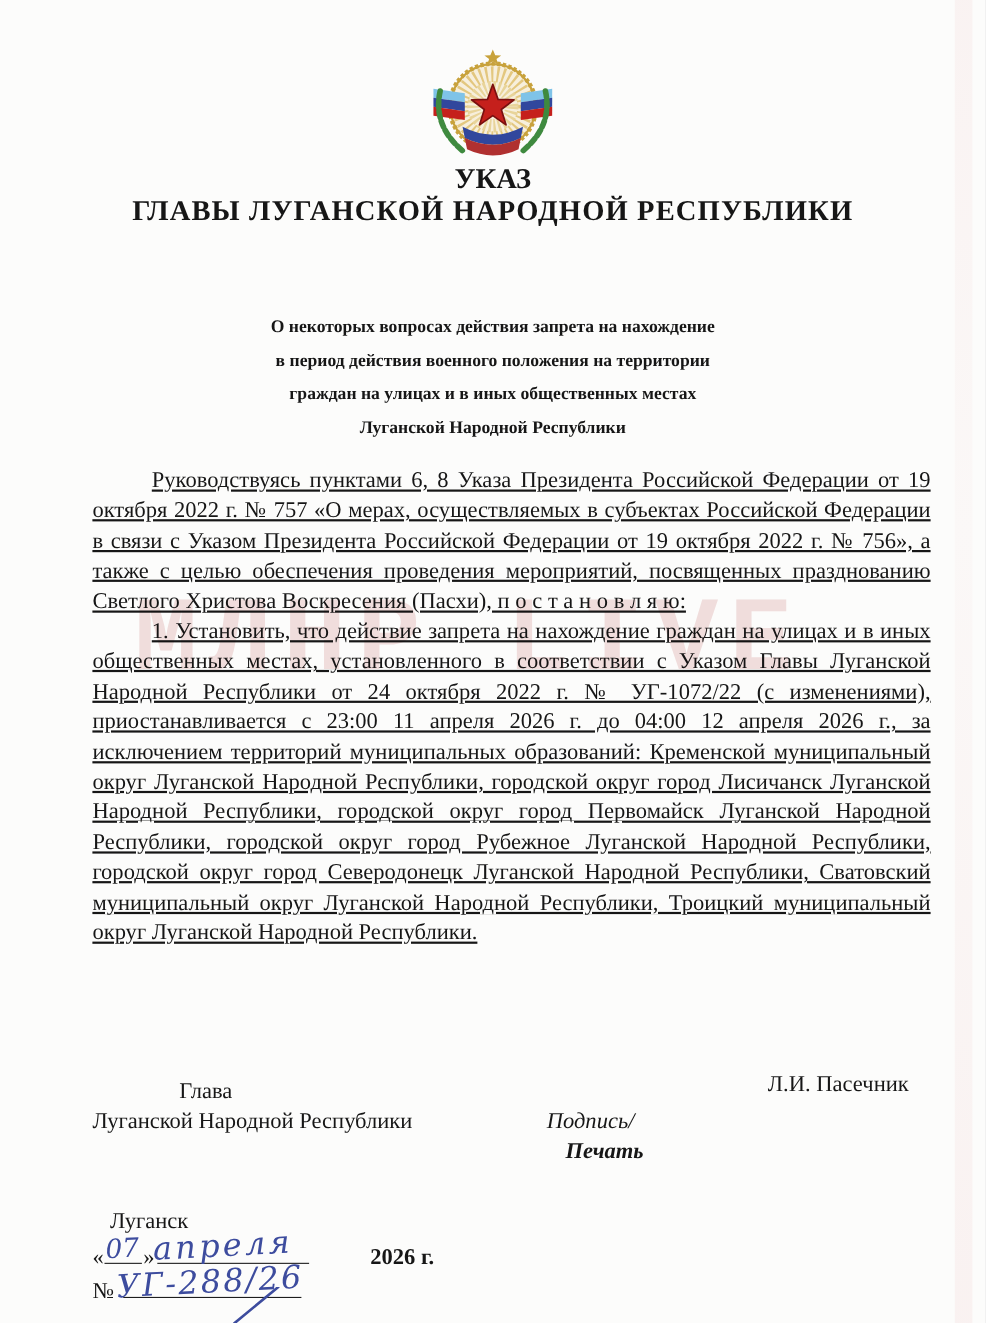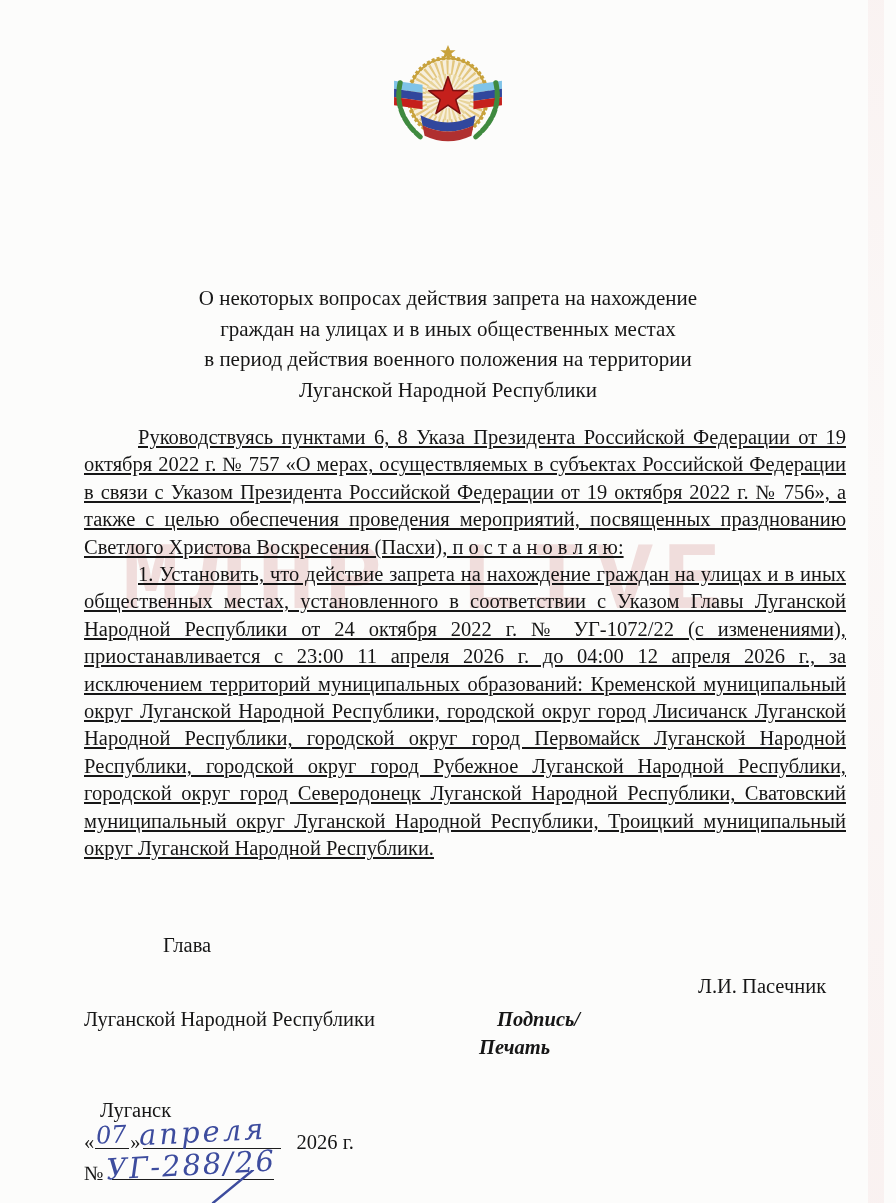--- a/index.html
+++ b/index.html
@@ -37,48 +37,48 @@
     width:112px; margin:0 auto;
   }
   .title-block {
     position:absolute; top:148px; left:0; width:100%;
     text-align:center; font-weight:bold;
     font-size:26px; line-height:29px;
   }
   .title-line2 { letter-spacing:1px; }
   .subject-block {
     position:absolute; top:283px; left:0; width:100%;
-    text-align:center; font-weight:normal;
-    font-size:21px; line-height:30.5px;
+    text-align:center; font-weight:bold;
+    font-size:16px; line-height:30.5px;
   }
   .body-block {
     position:absolute; top:424px; left:84px; width:762px;
     font-size:20.5px; line-height:27.4px;
     text-align:justify;
   }
   .body-block p { text-indent:54px; margin:0;text-decoration:underline; }
   .sig { position:absolute; font-size:20.5px; white-space:nowrap; }
-  .sig-left1  { left:163px; top:934px; }
+  .sig-left1  { left:163px; top:981px; }
   .sig-left2  { left:84px;  top:1008px; }
-  .sig-center1{ left:497px; top:1008px; font-weight:bold; font-style:italic; }
-  .sig-center2{ left:479px; top:1036px; font-weight:bold; font-style:italic; }
+  .sig-center1{ left:497px; top:1008px; font-weight:normal; font-style:italic; }
+  .sig-center2{ left:514px; top:1036px; font-weight:bold; font-style:italic; }
   .sig-name   { left:698px; top:975px; }
   .foot { position:absolute; font-size:20.5px; white-space:nowrap; }
   .foot-city { left:100px; top:1099px; }
   .foot-date { left:84px; top:1126px; }
   .foot-num  { left:84px; top:1157px; }
   .u {
     display:inline-block; position:relative;
     border-bottom:1.8px solid #1d1d1d; height:23px;
     vertical-align:baseline;
   }
   .u-day    { width:34px; margin:0 1px; }
   .u-month  { width:138px; margin-left:2px; }
   .u-number { width:162px; margin-left:8px; }
-  .year { margin-left:16px; }
+  .year { margin-left:56px;font-weight:bold; }
   .hand {
     position:absolute;
     font-family:"DejaVu Serif", serif;
     font-style:italic;
     color:#3d4c9e;
     white-space:nowrap;
     transform:rotate(-3deg);
   }
   .hand-day    { top:-5px; left:1px;  font-size:24px; }
   .hand-month  { top:-11px; left:-4px; font-size:29px; letter-spacing:3px; }
@@ -114,25 +114,29 @@
       <polygon points="55,32 59.7,45.5 74,45.8 62.6,54.5 66.8,68.2 55,60 43.2,68.2 47.4,54.5 36,45.8 50.3,45.5" fill="#c5201c" stroke="#7a1010" stroke-width="1.5" stroke-linejoin="round"></polygon>
 
       <path d="M28 70 Q55 84 82 70 L80 80 Q55 92 30 80 Z" fill="#31479d"></path>
       <path d="M30 80 Q55 92 80 80 L78 90 Q55 101 32 90 Z" fill="#b03030"></path>
 
       <path d="M8 38 Q1 70 30 93" fill="none" stroke="#3f8a3f" stroke-width="5" stroke-dasharray="6 3" stroke-linecap="round"></path>
       <path d="M102 38 Q109 70 80 93" fill="none" stroke="#3f8a3f" stroke-width="5" stroke-dasharray="6 3" stroke-linecap="round"></path>
     </svg>
   </div>
 
+  <div class="title-block">
+    <div class="title-line1">УКАЗ</div>
+    <div class="title-line2">ГЛАВЫ ЛУГАНСКОЙ НАРОДНОЙ РЕСПУБЛИКИ</div>
+  </div>
 
   <div class="subject-block">
     <div>О некоторых вопросах действия запрета на нахождение</div>
+    <div>в период действия военного положения на территории</div>
     <div>граждан на улицах и в иных общественных местах</div>
-    <div>в период действия военного положения на территории</div>
     <div>Луганской Народной Республики</div>
   </div>
 
   <div class="body-block">
     <p>Руководствуясь пунктами 6, 8 Указа Президента Российской Федерации от 19 октября 2022 г. № 757 «О мерах, осуществляемых в субъектах Российской Федерации в связи с Указом Президента Российской Федерации от 19 октября 2022 г. № 756», а также с целью обеспечения проведения мероприятий, посвященных празднованию Светлого Христова Воскресения (Пасхи), п о с т а н о в л я ю:</p>
     <p>1. Установить, что действие запрета на нахождение граждан на улицах и в иных общественных местах, установленного в соответствии с Указом Главы Луганской Народной Республики от 24 октября 2022 г. № УГ-1072/22 (с изменениями), приостанавливается с 23:00 11 апреля 2026 г. до 04:00 12 апреля 2026 г., за исключением территорий муниципальных образований: Кременской муниципальный округ Луганской Народной Республики, городской округ город Лисичанск Луганской Народной Республики, городской округ город Первомайск Луганской Народной Республики, городской округ город Рубежное Луганской Народной Республики, городской округ город Северодонецк Луганской Народной Республики, Сватовский муниципальный округ Луганской Народной Республики, Троицкий муниципальный округ Луганской Народной Республики.</p>
   </div>
 
   <span class="sig sig-left1">Глава</span>
   <span class="sig sig-left2">Луганской Народной Республики</span>

